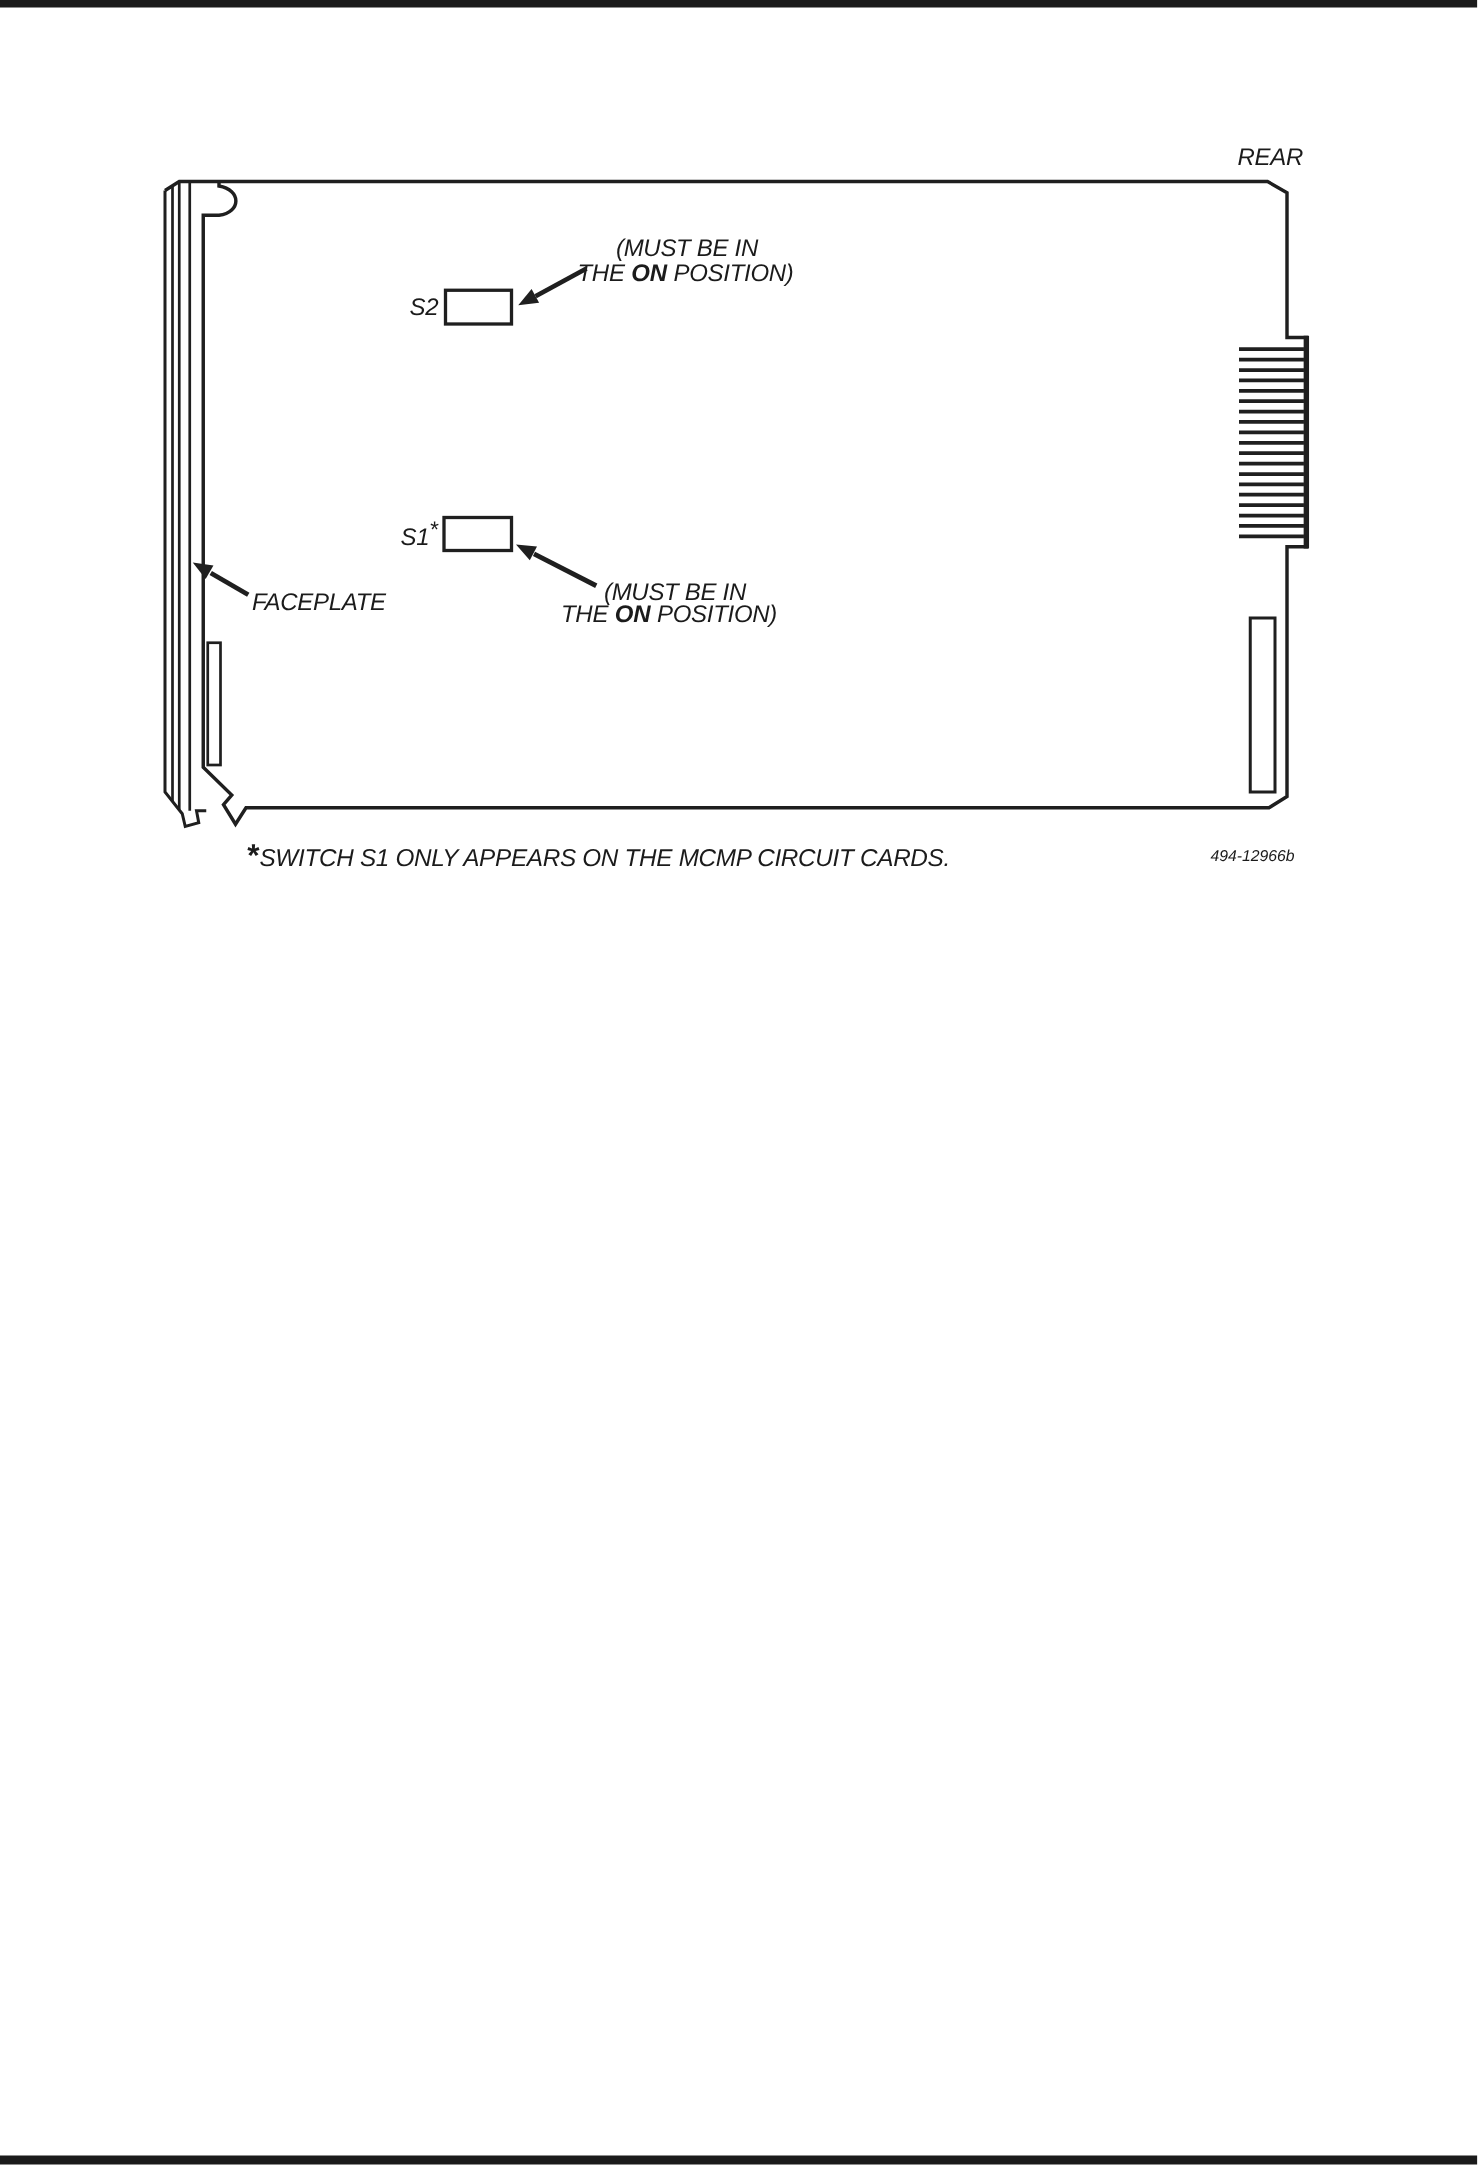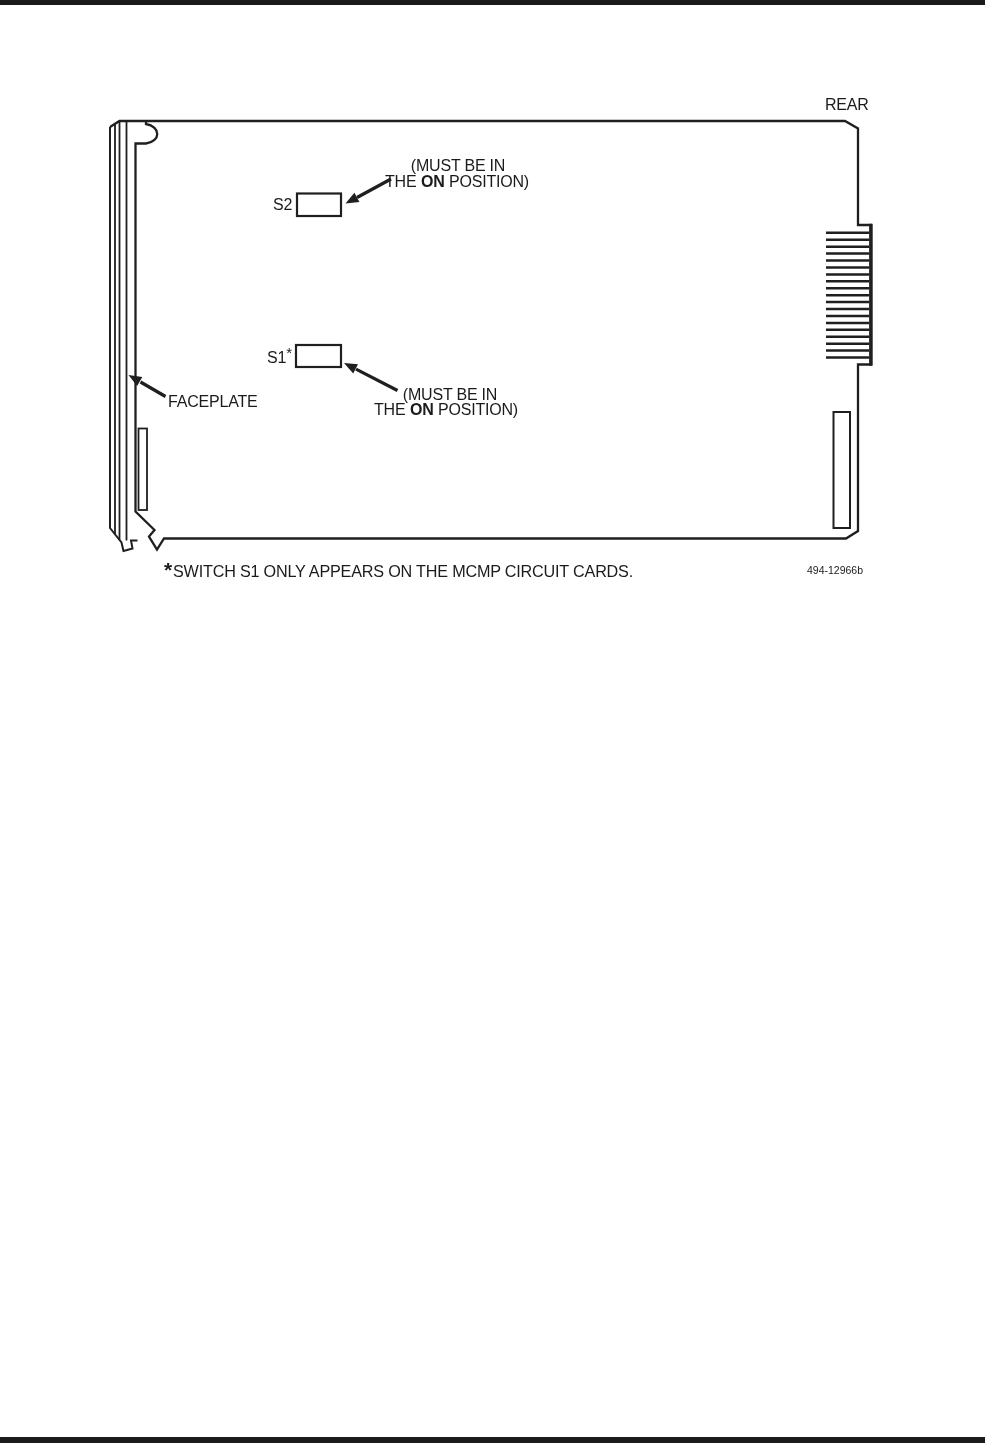--- a/index.html
+++ b/index.html
@@ -1,17 +1,17 @@
 <!DOCTYPE html>
 <html><head>
 <meta charset="utf-8">
 <style>
   html,body{margin:0;padding:0;background:#ffffff;}
   .page{position:relative;width:985px;height:1447px;background:#ffffff;overflow:hidden;
-        font-family:"Liberation Sans",sans-serif;color:#0f172a;}
+        font-family:"Liberation Sans",sans-serif;color:#0f172a;font-style:italic;}
   .rule{position:absolute;left:0;width:985px;background:#1b1b1b;}
   .rule.top{top:0;height:5px;}
   .rule.bottom{top:1437px;height:6px;}
   svg text{fill:#1b1b1b;font-family:"Liberation Sans",sans-serif;letter-spacing:-0.2px;}
   .lbl{font-size:16px;}
   .note{font-size:16px;}
   .b{font-weight:bold;}
   .foot{font-size:16.2px;}
   .ast{font-size:21px;font-weight:bold;}
   .fig{font-size:10.5px;letter-spacing:0;}

